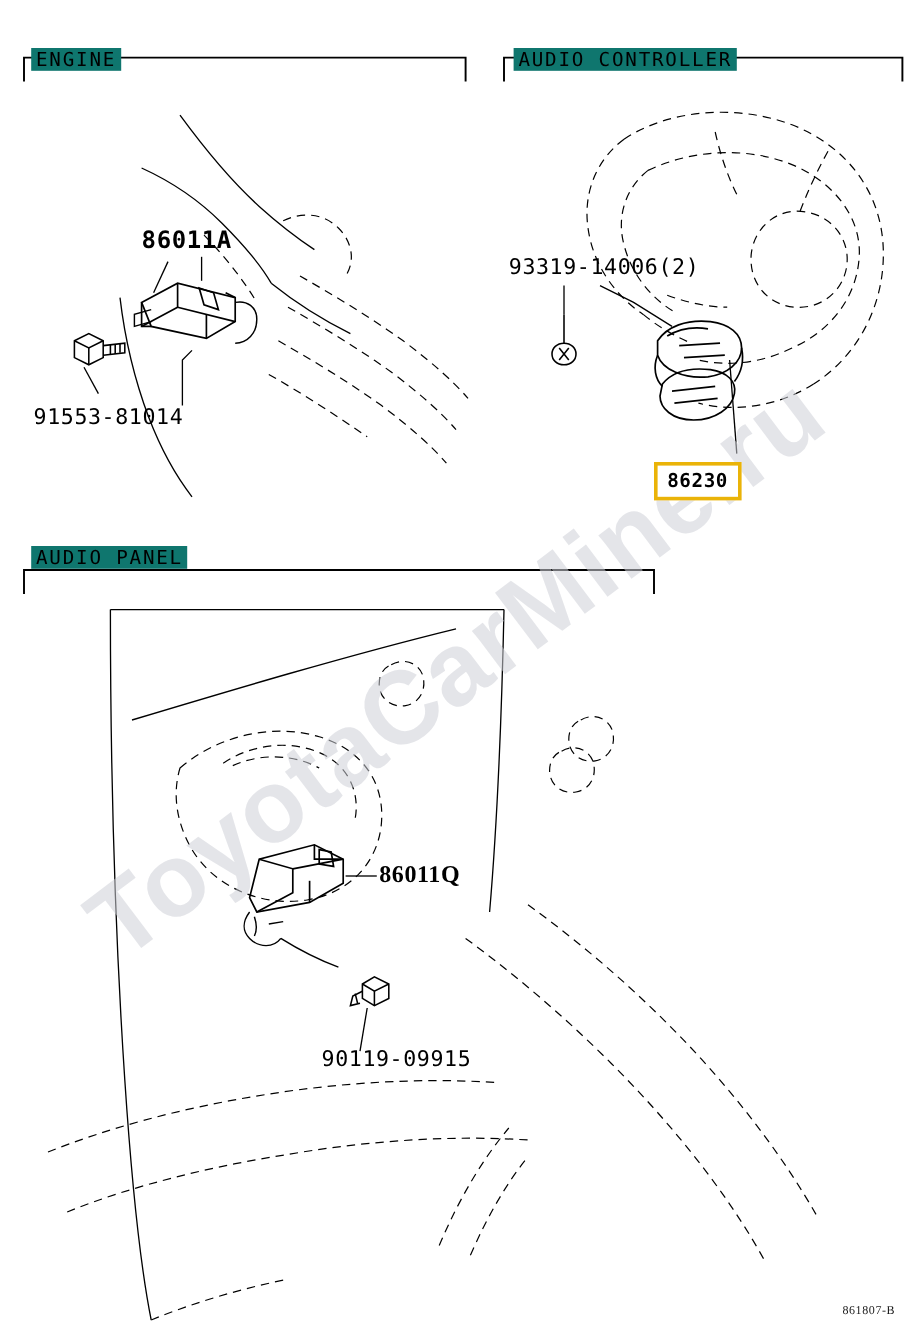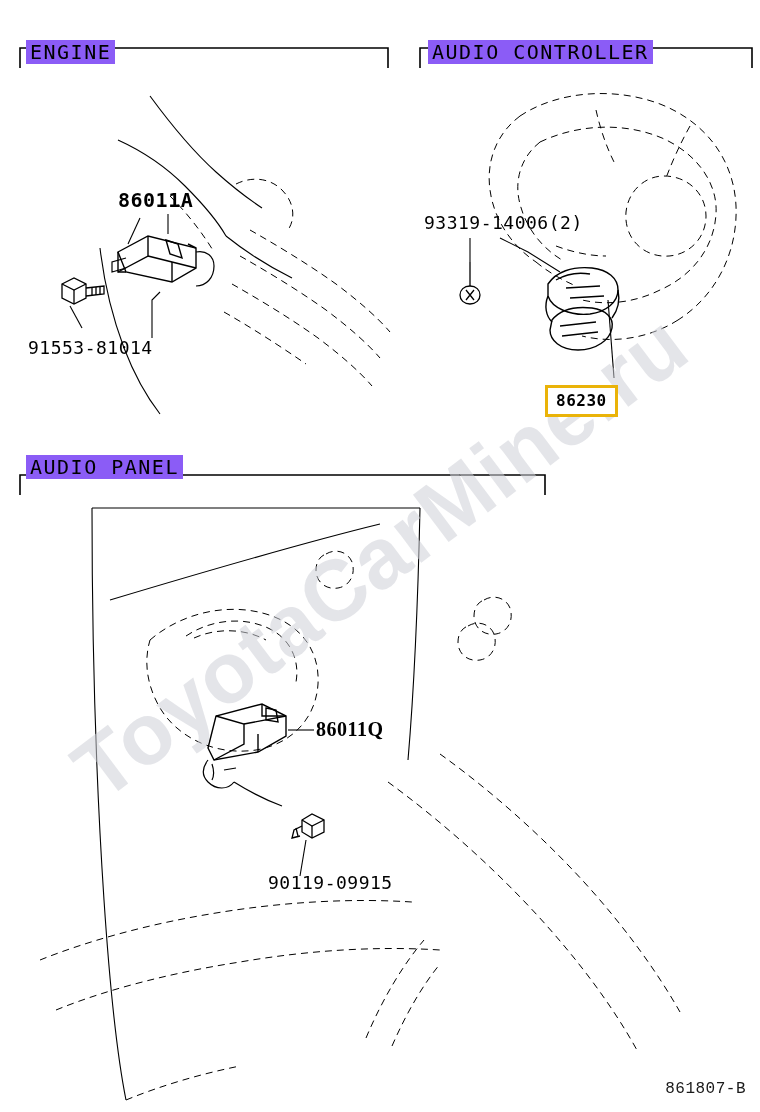--- a/index.html
+++ b/index.html
@@ -45,25 +45,25 @@
     position: absolute;
     font-family: "DejaVu Sans Mono", monospace;
     font-size: 18px;
     letter-spacing: 0.5px;
     color: #000;
     white-space: nowrap;
   }
   .grp-title {
     position: absolute;
     font-family: "DejaVu Sans Mono", monospace;
-    font-size: 20px;
+    font-size: 16px;
     letter-spacing: 1.5px;
     color: #000;
     white-space: nowrap;
-    background: #8b5cf6;
+    background: #0f766e;
     padding: 0 4px;
   }
   .partno {
     position: absolute;
     font-family: "DejaVu Sans Mono", monospace;
     font-size: 20px;
     font-weight: bold;
     letter-spacing: 0.5px;
     color: #000;
     white-space: nowrap;
@@ -76,22 +76,22 @@
     letter-spacing: 0.5px;
     color: #000;
     white-space: nowrap;
     border: 3px solid #eab308;
     background: #fff;
     padding: 3px 8px 4px 8px;
   }
   .footer-code {
     position: absolute;
     right: 14px; bottom: 14px;
-    font-family: Liberation Mono, monospace;
-    font-size: 16px;
+    font-family: Liberation Serif, serif;
+    font-size: 10px;
     color: #1a1a1a;
     letter-spacing: 0.5px;
   }
 </style>
 </head>
 <body>
 
 <div class="sheet">
 
   <svg class="layer" viewBox="0 0 760 1112">

